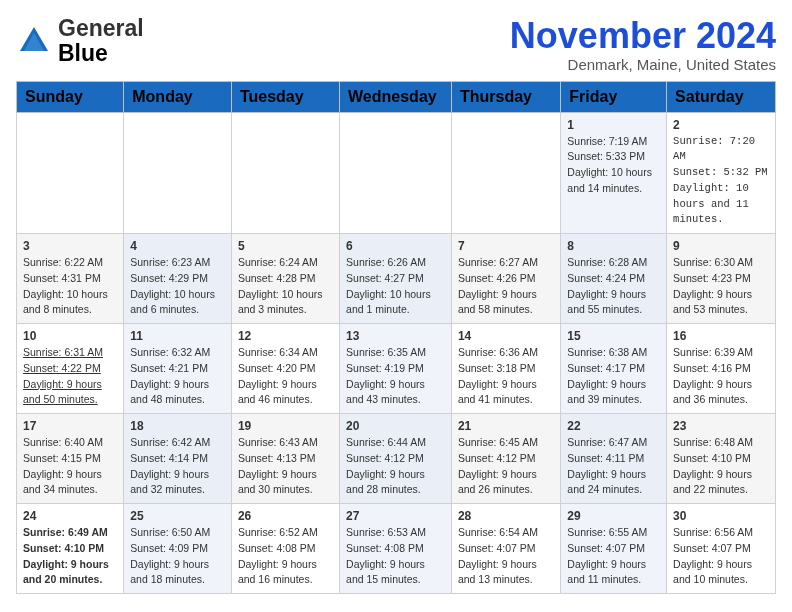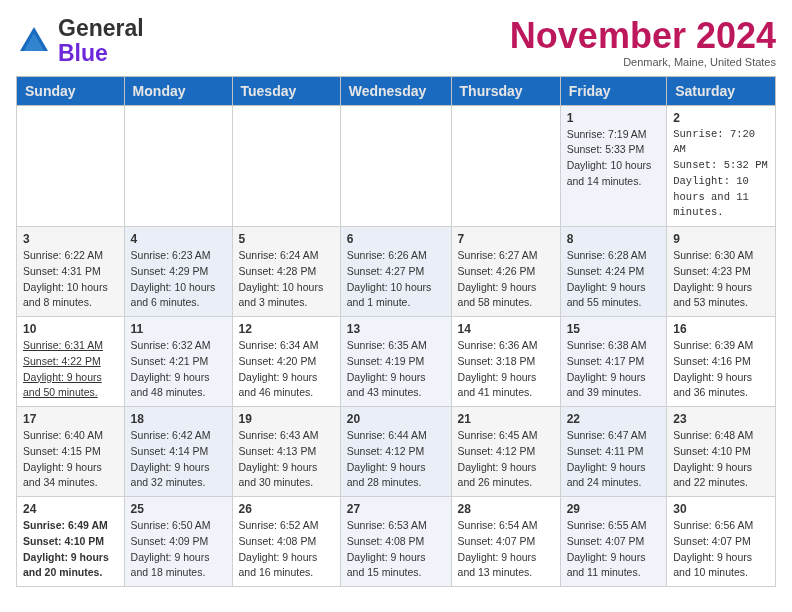--- a/index.html
+++ b/index.html
@@ -20,47 +20,47 @@
       display: flex;
       align-items: center;
       gap: 6px;
     }
     .logo-text {
       font-size: 23px;
       font-weight: bold;
       line-height: 1.1;
     }
     .logo-general { color: #333; }
-    .logo-blue { color: #6d28d9; }
+    .logo-blue { color: #000000; }
     .logo-icon {
       width: 36px;
       height: 36px;
     }
     .title-block {
       text-align: right;
     }
     .month-title {
       font-size: 36px;
       font-weight: bold;
-      color: #be185d;
+      color: #1d4ed8;
       line-height: 1.1;
     }
     .location {
-      font-size: 11px;
+      font-size: 15px;
       color: #555;
     }
     table {
       width: 100%;
       border-collapse: collapse;
       margin-top: 8px;
     }
     thead tr th {
       background-color: #1a6bbf;
-      color: #e5e5e5;
-      font-size: 14px;
+      color: #000000;
+      font-size: 16px;
       font-weight: bold;
       padding: 6px 8px;
       text-align: left;
       border: 1px solid #c0c0c0;
     }
     tbody tr td {
       vertical-align: top;
       border: 1px solid #d0d0d0;
       padding: 5px 6px;
       font-size: 10.5px;

